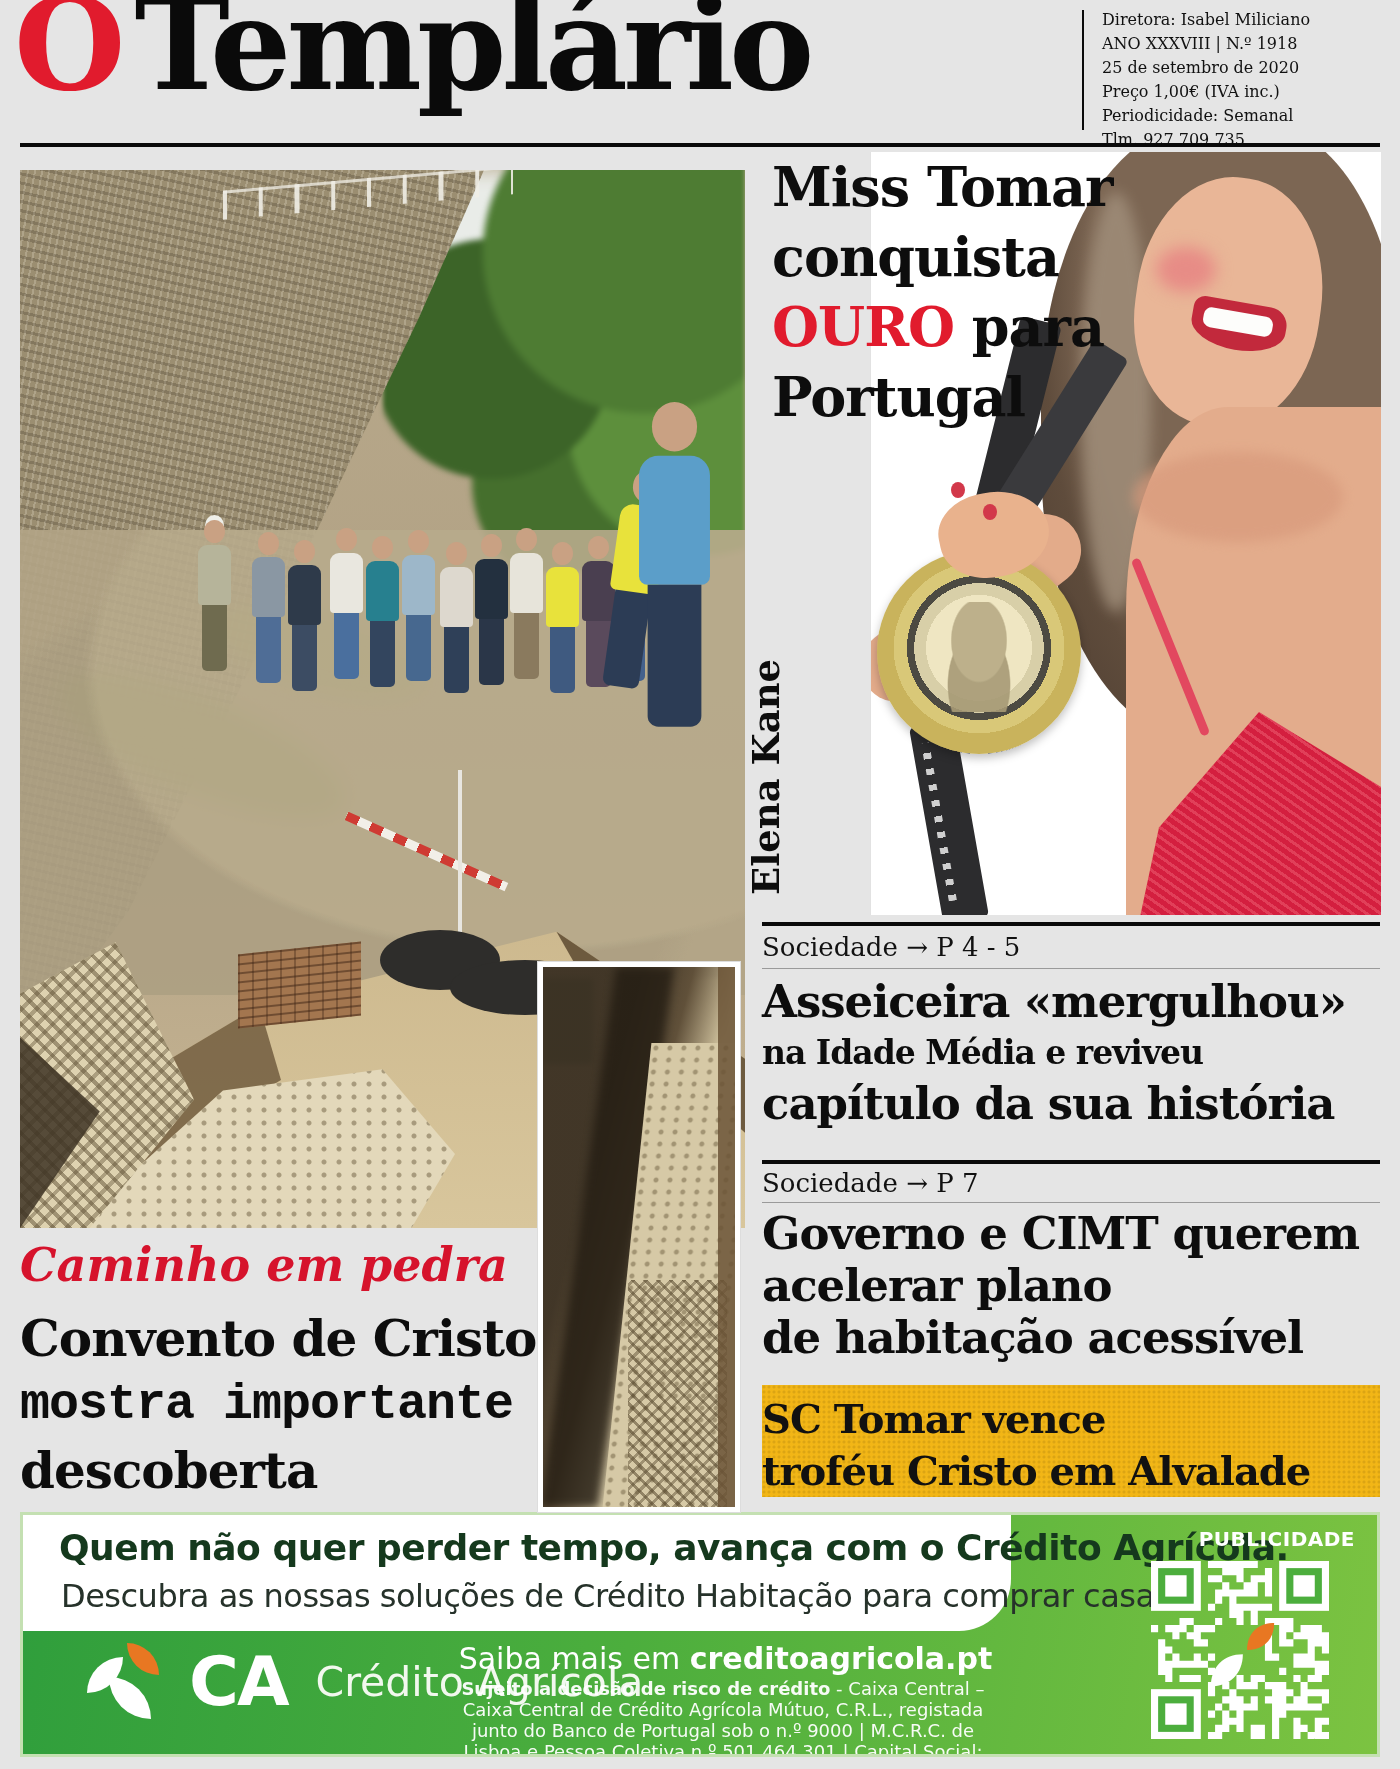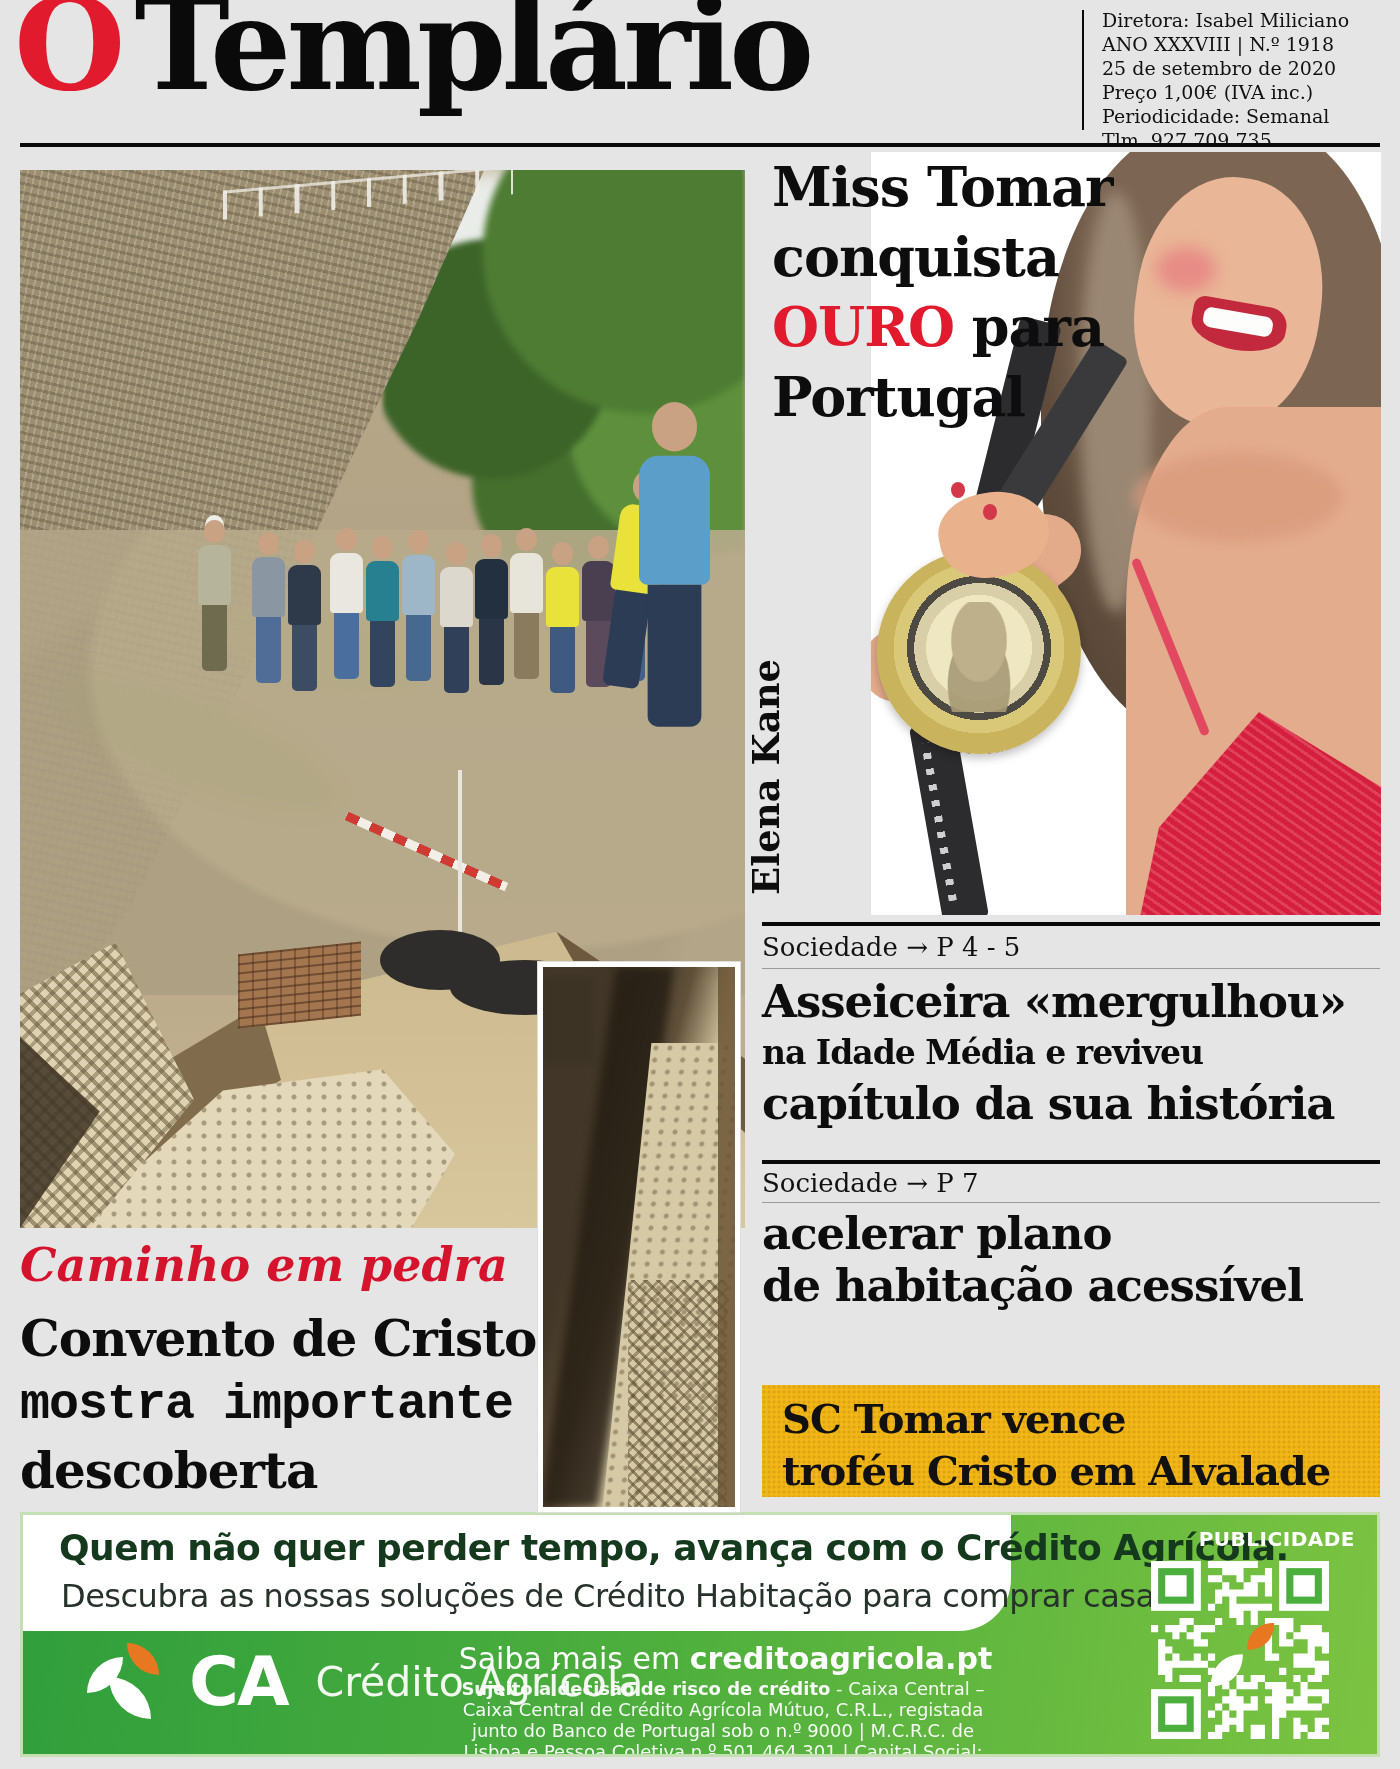--- a/index.html
+++ b/index.html
@@ -5,21 +5,21 @@
   html,body{margin:0;padding:0;background:#777;}
   #page{position:relative;width:1400px;height:1769px;background:#e5e5e5;overflow:hidden;
         font-family:"DejaVu Serif",serif;margin:0 auto;}
 
   
   #masthead-title{position:absolute;left:14px;top:-26px;font-size:128px;font-weight:bold;
                   letter-spacing:-5px;color:#0a0a0a;white-space:nowrap;line-height:1.1;}
   #masthead-title .red-o{color:#e11b2d;margin-right:14px;}
   #masthead-rule{position:absolute;left:20px;top:143px;width:1360px;height:4px;background:#0a0a0a;}
   #info-divider{position:absolute;left:1082px;top:10px;width:2px;height:120px;background:#0a0a0a;}
-  #info-block{position:absolute;left:1102px;top:8px;font-size:19px;line-height:24px;color:#111;}
+  #info-block{position:absolute;left:1102px;top:8px;font-size:16px;line-height:24px;color:#111;}
   #info-block .site{font-weight:bold;}
 
   
   .hl{font-weight:bold;color:#0d0d0d;letter-spacing:-1px;}
   .kicker{font-style:italic;font-weight:bold;color:#d6132c;}
   .section-label{font-size:26px;color:#111;}
   .rule-thick{position:absolute;height:4px;background:#0a0a0a;}
   .rule-thin{position:absolute;height:1px;background:#9a9a9a;}
 
   
@@ -146,21 +146,21 @@
   .ms-nail{position:absolute;width:14px;height:16px;background:#d2384a;border-radius:50%;}
 
   #credit-vert{position:absolute;left:616px;top:723px;width:300px;height:44px;
      transform:rotate(-90deg);font-size:37px;font-weight:bold;color:#0d0d0d;letter-spacing:0;}
 
   
   #highlight-box{position:absolute;left:762px;top:1385px;width:618px;height:112px;background:#f2b616;
      background-image:radial-gradient(circle at 2px 2px,rgba(80,60,0,.14) 0 1px,transparent 2px);
      background-size:5px 5px;}
   #highlight-box .hl-line{font-size:40px;font-weight:bold;color:#111;letter-spacing:-1px;
-     padding-left:20px;line-height:52px;}
+     line-height:52px;}
   #highlight-box .hl-line:first-child{padding-top:8px;}
 
   
   #ad{position:absolute;left:20px;top:1512px;width:1360px;height:245px;border:3px solid #c4e0b2;
      box-sizing:border-box;overflow:hidden;font-family:"DejaVu Sans",sans-serif;
      background:linear-gradient(100deg,#2f9e3c 0%,#4cae3d 45%,#7cc341 100%);}
   #ad-white{position:absolute;left:0;top:0;width:988px;height:116px;background:#fff;
      border-bottom-right-radius:52px;}
   #ad-headline{position:absolute;left:36px;top:12px;font-size:36px;font-weight:bold;color:#15391d;
      letter-spacing:-.5px;}
@@ -350,20 +350,21 @@
     <div class="hl" style="font-size:45px;line-height:51px;">Asseiceira «mergulhou»</div>
     <div class="hl" style="font-size:33px;line-height:51px;">na Idade Média e reviveu</div>
     <div class="hl" style="font-size:45px;line-height:51px;">capítulo da sua história</div>
   </div>
 
   <div class="rule-thick" style="left:762px;top:1160px;width:618px;"></div>
   <div class="section-label" style="position:absolute;left:762px;top:1168px;">Sociedade → P 7</div>
   <div class="rule-thin" style="left:762px;top:1202px;width:618px;"></div>
 
   <div style="position:absolute;left:762px;top:1208px;">
+    <div class="hl" style="font-size:45px;line-height:52px;">Governo e CIMT querem</div>
     <div class="hl" style="font-size:45px;line-height:52px;">acelerar plano</div>
     <div class="hl" style="font-size:45px;line-height:52px;">de habitação acessível</div>
   </div>
 
   <div id="highlight-box">
     <div class="hl-line">SC Tomar vence</div>
     <div class="hl-line">troféu Cristo em Alvalade</div>
   </div>
 
   <div id="ad">

